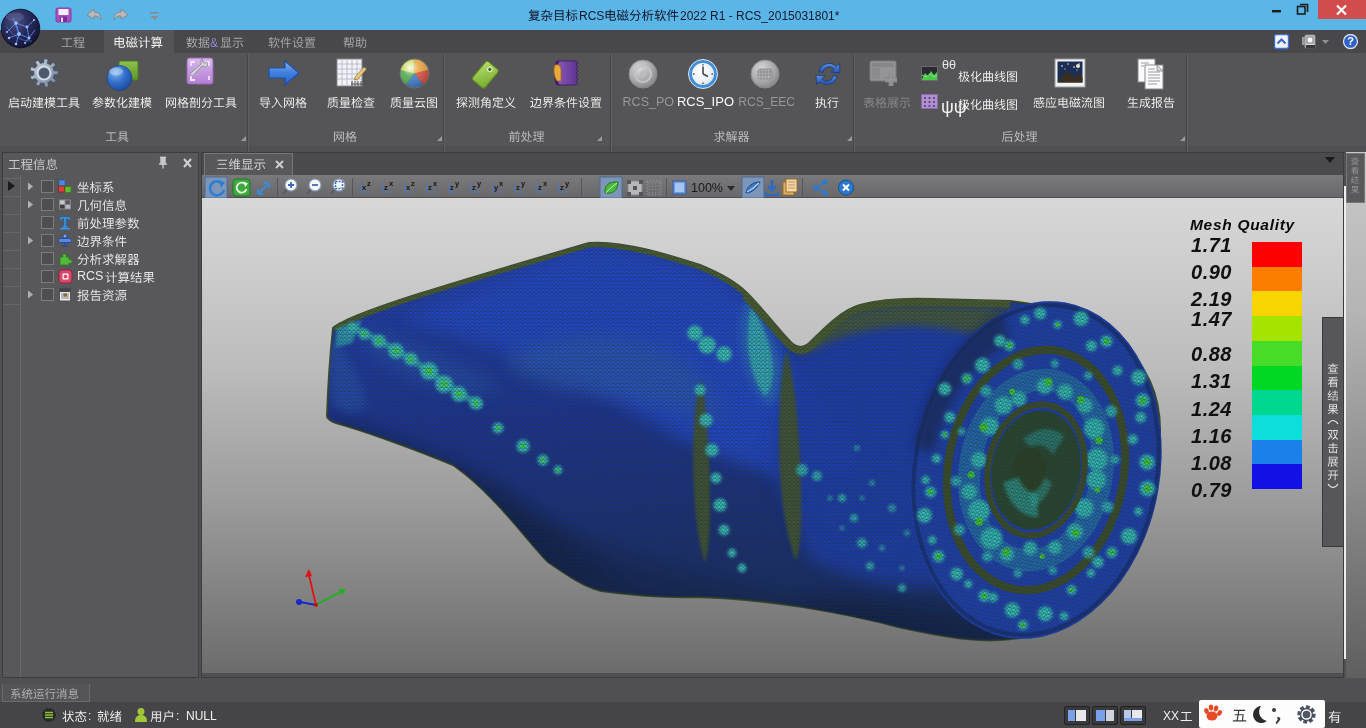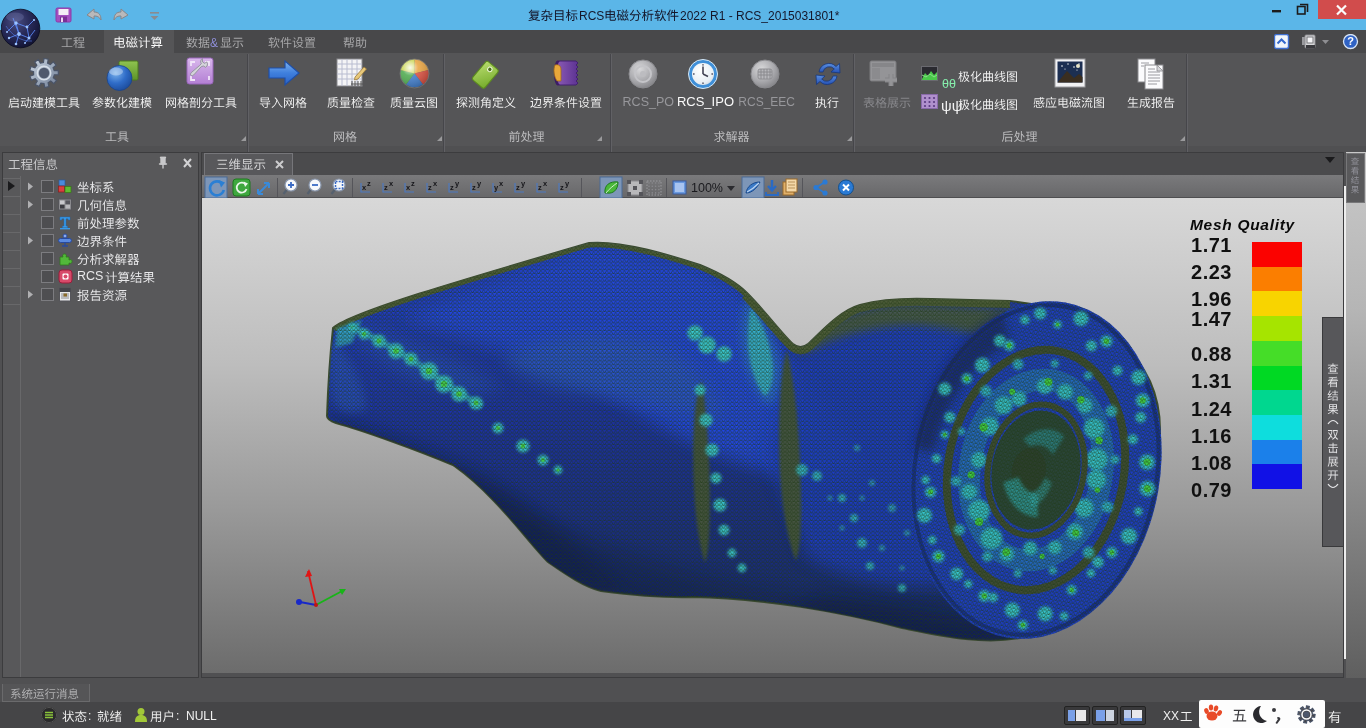--- a/index.html
+++ b/index.html
@@ -16,21 +16,21 @@
 #canvas{left:202px;top:198px;width:1141px;height:475px;background:linear-gradient(#d8d8d8,#bdbdbd 35%,#9a9a9a 65%,#6c6c6c 100%)}
 #rstrip{left:1346px;top:152px;width:20px;height:526px;background:linear-gradient(#c9c9c9,#b5b5b5 30%,#8a8a8a 65%,#5f5f5f 100%)}
 #rline{left:1344px;top:186px;width:2px;height:473px;background:#ededed}
 #vtabR{left:1322px;top:317px;width:22px;height:230px;background:#57575a;border:1px solid #39393b}
 #rtopbox{left:1346px;top:153px;width:19px;height:50px;background:#59595b;border:1px solid #777779}
 #btab{left:2px;top:684px;width:88px;height:18px;background:#555557;border:1px solid #6a6a6c;border-top:none}
 #statusbar{left:0;top:702px;width:1366px;height:26px;background:#454547}
 .statxt{position:absolute;font-size:12px;color:#f0f0f0}
 .laybtn{position:absolute;top:706px;width:26px;height:19px;background:#39393b;border:1px solid #222;border-radius:2px}
 #ime{left:1199px;top:700px;width:126px;height:28px;background:#fdfdfd;border-radius:2px}
-.legnum{position:absolute;width:60px;text-align:right;font-size:20px;font-weight:bold;color:#111;letter-spacing:0.5px}
+.legnum{position:absolute;width:60px;text-align:right;font-size:20px;font-weight:bold;font-style:italic;color:#111;letter-spacing:0.5px}
 </style></head><body>
 <div class="abs" id="titlebar"></div>
 <svg class="abs" style="left:1px;top:8px;z-index:30" width="40" height="42" viewBox="0 0 40 42">
 <defs>
       <radialGradient id="lg1" cx="38%" cy="32%" r="75%">
 <stop offset="0%" stop-color="#4a4e82"></stop>
         <stop offset="45%" stop-color="#2b2d5c"></stop>
         <stop offset="80%" stop-color="#191b40"></stop>
         <stop offset="100%" stop-color="#10112c"></stop>
       </radialGradient>
@@ -275,36 +275,36 @@
       <rect x="4" y="10" width="8" height="11" fill="#b8b8bc"></rect>
 <path d="M23 16 L23 28 M17 22 L29 22" stroke="#aaaaae" stroke-width="5"></path>
       <path d="M23 16 L23 28 M17 22 L29 22" stroke="#c8c8cc" stroke-width="3"></path>
     </g>
   </svg>
 <svg class="abs" style="left:921px;top:66px" width="17" height="15" viewBox="0 0 17 15">
     <rect x="0.5" y="0.5" width="16" height="14" fill="#2a2a30" stroke="#6a6a70"></rect>
 <path d="M1 13 L4 7 L7 10 L10 5 L13 9 L16 6 L16 14 L1 14 Z" fill="#4ac84a"></path>
     <path d="M1 9 L5 11 L9 8 L13 11 L16 9" stroke="#88e088" stroke-width="1" fill="none"></path>
   </svg>
-<div class="abs" style="left:942px;top:77px;font-size:12.5px;color:#86efac">θθ</div>
+<div class="abs" style="left:942px;top:58px;font-size:12.5px;color:#e5e5e5">θθ</div>
 <svg class="abs" style="left:921px;top:94px" width="17" height="15" viewBox="0 0 17 15">
     <rect x="0.5" y="0.5" width="16" height="14" fill="#b090cc" stroke="#8a6aaa"></rect>
 <g fill="#5a3a80">
       <circle cx="4" cy="4" r="1.1"></circle>
       <circle cx="8.5" cy="4" r="1.1"></circle>
       <circle cx="13" cy="4" r="1.1"></circle>
       <circle cx="4" cy="8" r="1.1"></circle>
       <circle cx="8.5" cy="8" r="1.1"></circle>
       <circle cx="13" cy="8" r="1.1"></circle>
       <circle cx="4" cy="12" r="1.1"></circle>
       <circle cx="8.5" cy="12" r="1.1"></circle>
       <circle cx="13" cy="12" r="1.1"></circle>
     </g>
   </svg>
-<div class="abs" style="left:941px;top:97px;font-size:15px;color:#f2f2f2">ψψ</div>
+<div class="abs" style="left:941px;top:97px;font-size:18px;color:#f2f2f2">ψψ</div>
 <svg class="abs" style="left:1054px;top:58px" width="32" height="30" viewBox="0 0 32 30">
     <rect x="1" y="1" width="30" height="28" fill="#f2f2f4" stroke="#9a9a9e"></rect>
 <rect x="3.5" y="3.5" width="25" height="21" fill="#1c2f52"></rect>
 <path d="M3.5 24.5 L13 13 L20 20 L25 16 L28.5 19 L28.5 24.5 Z" fill="#3a2e20"></path>
 <g fill="#fff">
       <circle cx="8" cy="8" r="0.8"></circle>
       <circle cx="14" cy="6" r="0.7"></circle>
       <circle cx="20" cy="9" r="0.8"></circle>
       <circle cx="25" cy="6" r="0.7"></circle>
       <circle cx="11" cy="11" r="0.6"></circle>
@@ -784,22 +784,22 @@
       <path d="M107,371 L103,379 L110,378 Z" fill="#e01414" stroke="none"></path>
 <path d="M114,407 L142,392" stroke="#18b418"></path>
       <path d="M144,391 L137,391 L140,397 Z" fill="#18b418" stroke="none"></path>
 <path d="M114,407 L98,404" stroke="#1828c8"></path>
       <circle cx="97" cy="404" r="3" fill="#1828c8" stroke="none"></circle>
 <circle cx="114" cy="407" r="2" fill="#c01414" stroke="none"></circle>
 </g>
   </svg>
 <div class="abs" style="left:1190px;top:216px;width:110px;font-size:15.5px;font-weight:bold;font-style:italic;color:#0a0a0a;letter-spacing:0.7px">Mesh Quality</div>
 <div class="legnum" style="left:1172px;top:234px">1.71</div>
-<div class="legnum" style="left:1172px;top:261px">2.23</div>
-<div class="legnum" style="left:1172px;top:288px">1.96</div>
+<div class="legnum" style="left:1172px;top:261px">0.90</div>
+<div class="legnum" style="left:1172px;top:288px">2.19</div>
 <div class="legnum" style="left:1172px;top:308px">1.47</div>
 <div class="legnum" style="left:1172px;top:343px">0.88</div>
 <div class="legnum" style="left:1172px;top:370px">1.31</div>
 <div class="legnum" style="left:1172px;top:398px">1.24</div>
 <div class="legnum" style="left:1172px;top:425px">1.16</div>
 <div class="legnum" style="left:1172px;top:452px">1.08</div>
 <div class="legnum" style="left:1172px;top:479px">0.79</div>
 <div class="abs" style="left:1252px;top:242.0px;width:50px;height:24.8px;background:#fb0200"></div>
 <div class="abs" style="left:1252px;top:266.7px;width:50px;height:24.8px;background:#fb7e00"></div>
 <div class="abs" style="left:1252px;top:291.4px;width:50px;height:24.8px;background:#f8d400"></div>

